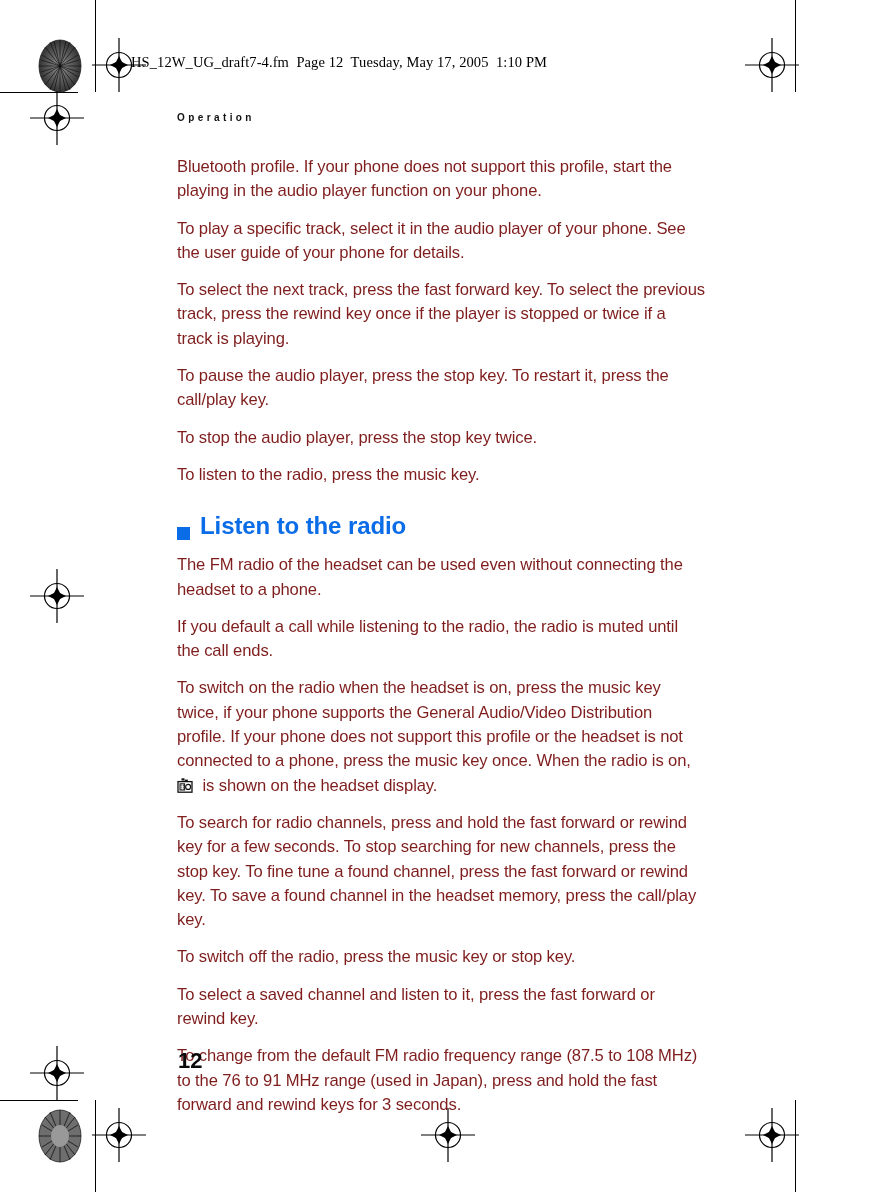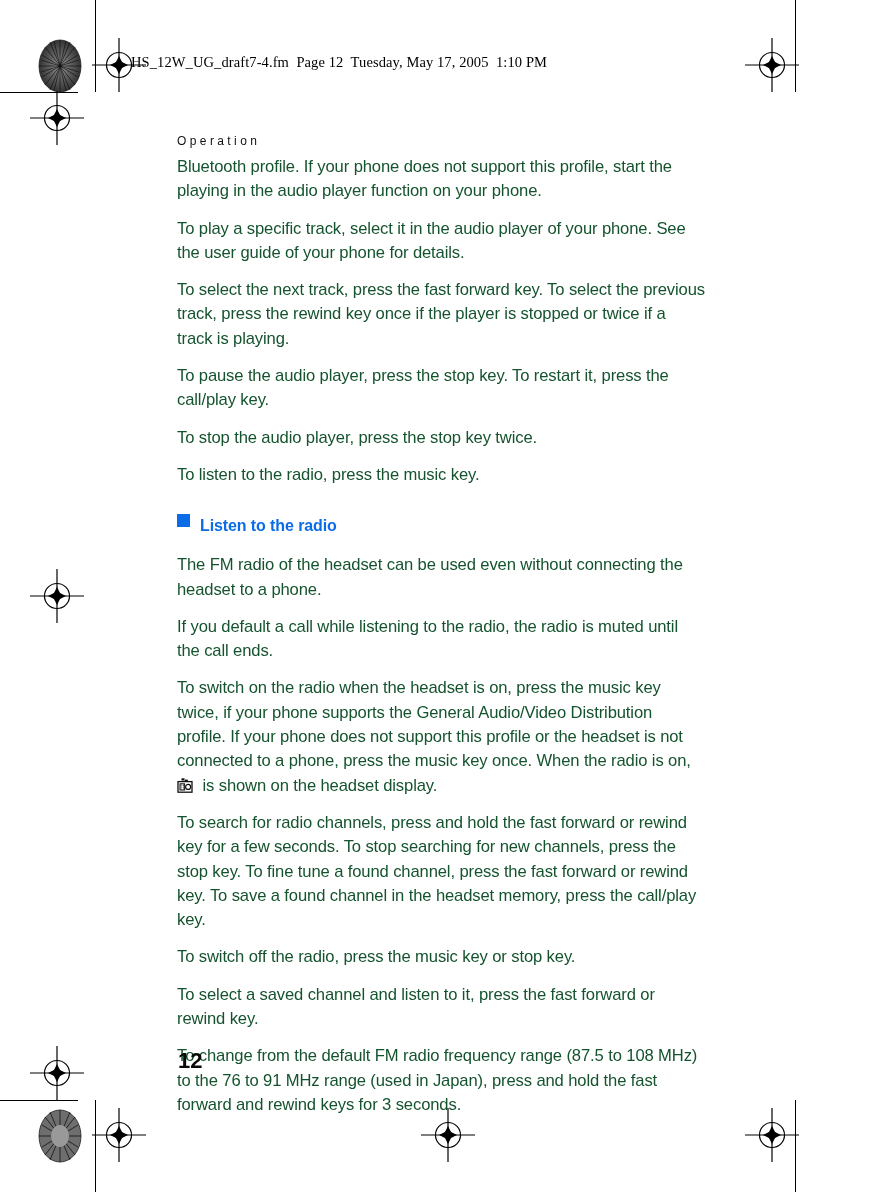--- a/index.html
+++ b/index.html
@@ -57,51 +57,50 @@
     letter-spacing: 0.1px;
     white-space: pre;
     color: #000;
   }
 
   
   .running-head {
     position: absolute;
     left: 177px;
     top: 112px;
-    font-size: 12px;
-    font-weight: normal;
+    font-size: 10px;
+    font-weight: bold;
     letter-spacing: 3.4px;
     color: #111;
-    margin-top: 22px;
   }
 
   .content {
     position: absolute;
     left: 177px;
     top: 155px;
     width: 528px;
   }
 
   p.body-text {
     margin: 0 0 13px 0;
     font-size: 16.6px;
     line-height: 24.3px;
-    color: #14532d;
+    color: #7f1d1d;
     letter-spacing: -0.12px;
   }
 
   h2.section-heading {
     margin: 26px 0 14px 0;
-    font-size: 16px;
+    font-size: 24px;
     line-height: 26px;
     font-weight: bold;
     color: #0b6ce8;
     letter-spacing: -0.1px;
     display: flex;
-    align-items: flex-start;
+    align-items: flex-end;
   }
   h2.section-heading .sq {
     display: inline-block;
     width: 13px;
     height: 13px;
     background: #0b6ce8;
     margin-right: 10px;
     flex: 0 0 auto;
     position: relative;
     top: 1px;

